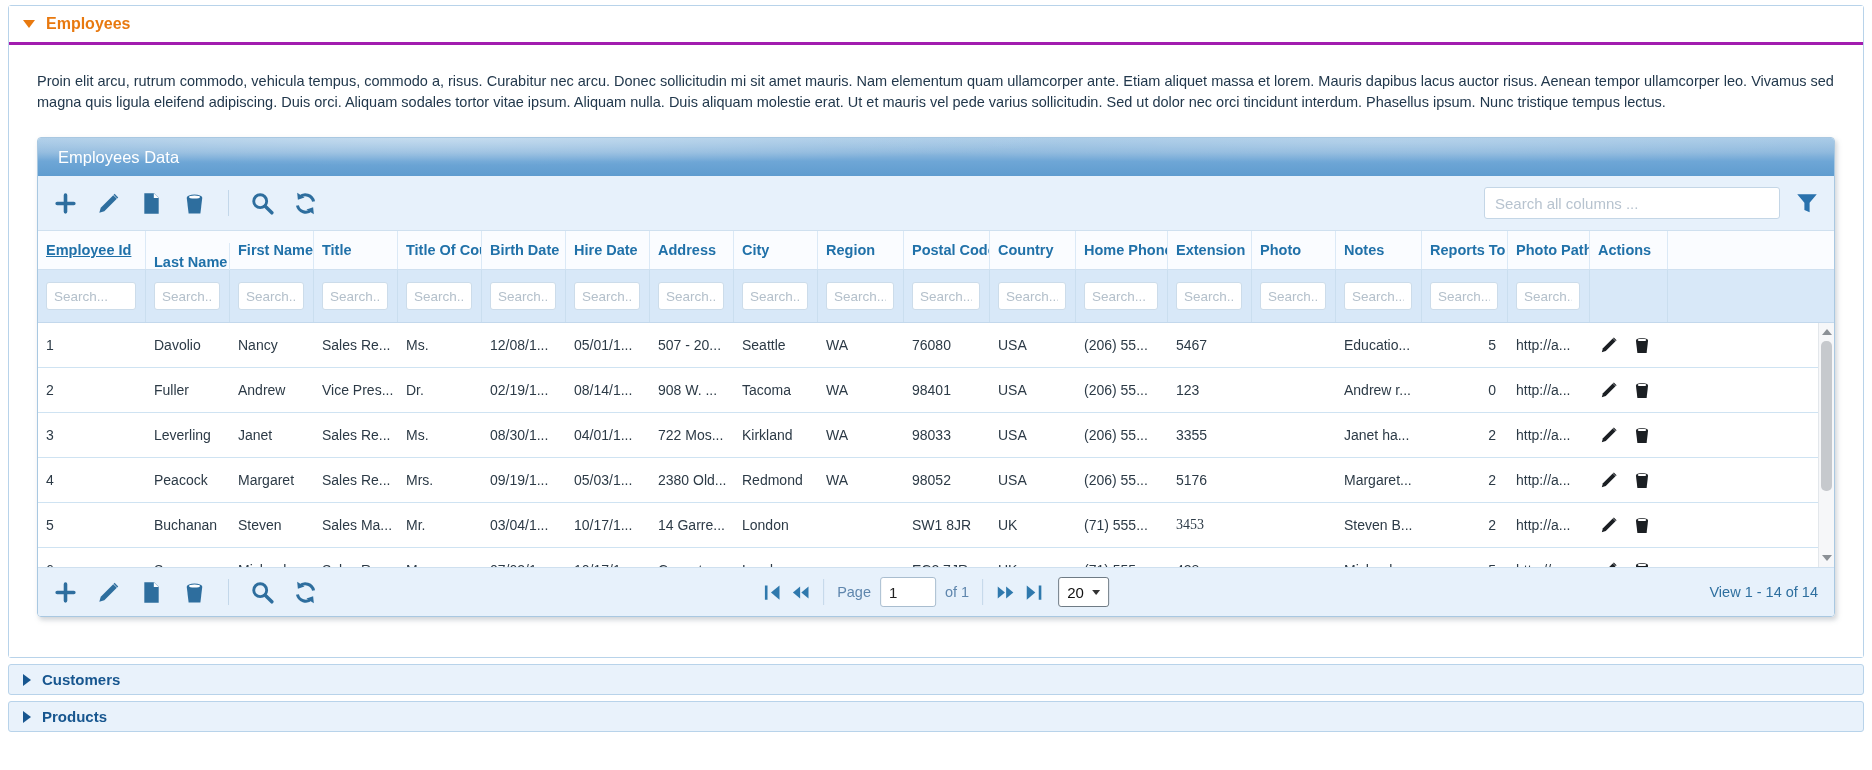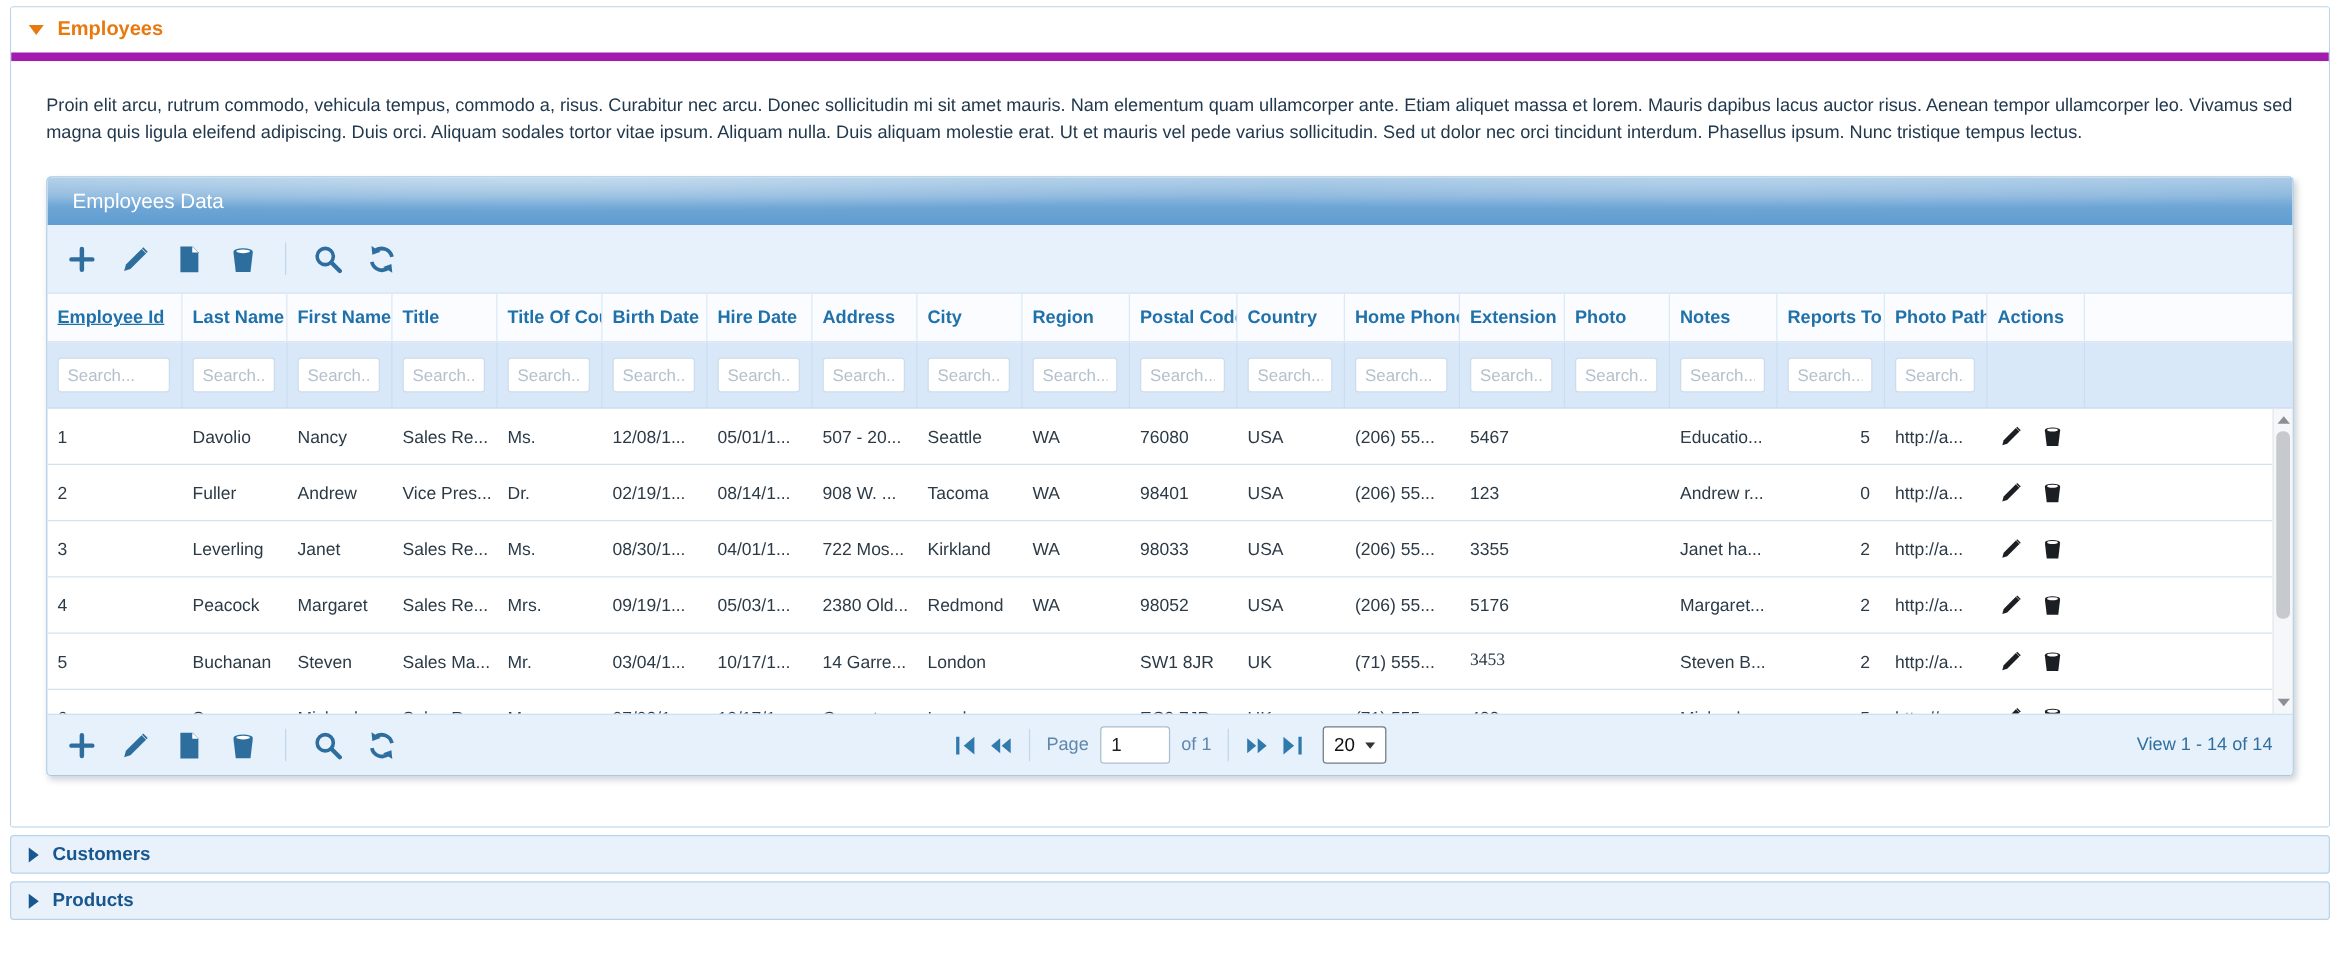--- a/index.html
+++ b/index.html
@@ -1,21 +1,21 @@
 <!DOCTYPE html>
 <html style="--accent_orange: #e8790f; --caption_top: #a6c9e6; --caption_bottom: #5f9ccf; --icon_blue: #2e6e9e; --header_text: #2071a9; --filter_row_bg: #d8e8f8; --toolbar_bg: #e7f1fb; --border_blue: #a9c8e1; --row_border: #cfe3f2; --panel_header_text: #17568f; --panel_header_bg: #e9f2fb; --pager_text: #5f86ad; --view_text: #2e6f9f; --cell_text: #2c3a46; --action_icon: #1b1f23;"><head>
 <meta charset="utf-8">
 <style>
   html,body{margin:0;padding:0;background:#fff;}
   body{font-family:"Liberation Sans","DejaVu Sans",sans-serif;width:1872px;height:770px;box-sizing:border-box;overflow:hidden;}
   .page{padding:5px 8px;box-sizing:border-box;}
   
   .acc-item{border:1px solid #b8d3ea;border-radius:3px;box-sizing:border-box;}
   .acc-header{height:36px;display:flex;align-items:center;padding:0 14px;gap:11px;cursor:pointer;background:#fff;}
-  .acc-item.expanded .acc-header{border-bottom:7px solid #a21caf;}
+  .acc-item.expanded .acc-header{border-bottom:3px solid #a21caf;}
   .tri-down{width:0;height:0;border-left:6px solid transparent;border-right:6px solid transparent;border-top:8px solid var(--accent_orange,#e8790f);}
   .tri-right{width:0;height:0;border-top:6px solid transparent;border-bottom:6px solid transparent;border-left:8px solid var(--panel_header_text,#17568f);}
   .acc-title{font-size:16px;font-weight:bold;color:var(--accent_orange,#e8790f);}
   .acc-item.collapsed{margin-top:6px;height:31px;background:var(--panel_header_bg,#e9f2fb);display:flex;align-items:center;padding:0 14px;gap:11px;cursor:pointer;}
   .acc-item.collapsed .acc-title{color:var(--panel_header_text,#17568f);font-size:15px;}
   .acc-content{padding:26px 28px 40px;background:#fff;}
   .intro{margin:0 0 24px;font-size:14.5px;line-height:21px;color:#22384c;}
   
   .grid{border:1px solid var(--border_blue,#a9c8e1);border-radius:4px;box-shadow:2px 3px 5px rgba(120,132,144,.35);overflow:hidden;}
   .caption{height:38px;display:flex;align-items:center;padding:0 20px;color:#fff;font-size:16.5px;
@@ -118,25 +118,33 @@
               </span>
               <span class="tool">
                 <svg viewBox="0 0 16 16">
                   <path d="M13.6 6.6A5.9 5.9 0 0 0 3.9 3.5" fill="none" stroke="currentColor" stroke-width="2.1"></path>
                   <path d="M2.2.5l.5 4.9 4.6-1.6z" fill="currentColor"></path>
                   <path d="M2.4 9.4a5.9 5.9 0 0 0 9.7 3.1" fill="none" stroke="currentColor" stroke-width="2.1"></path>
                   <path d="M13.8 15.5l-.5-4.9-4.6 1.6z" fill="currentColor"></path>
                 </svg>
               </span>
             </div>
+          <div class="toolbar-right">
+            <input class="global-search" placeholder="Search all columns ..." style="">
+            <span class="filter">
+                <svg viewBox="0 0 16 16">
+                  <path d="M.9 1.7h14.2L9.9 7.9v6.9L6.1 13V7.9z" fill="currentColor"></path>
+                </svg>
+              </span>
+          </div>
         </div>
 
         <div class="hdr-row" id="hdr-row">
             <div class="hcell" style="width: 108px; text-decoration: underline;">Employee Id</div>
-            <div class="hcell" style="width: 84px;">Last Name</div>
+            <div class="hcell" style="width: 84px; margin-top: 12px;">Last Name</div>
             <div class="hcell" style="width: 84px;">First Name</div>
             <div class="hcell" style="width: 84px;">Title</div>
             <div class="hcell" style="width: 84px;">Title Of Courtesy</div>
             <div class="hcell" style="width: 84px;">Birth Date</div>
             <div class="hcell" style="width: 84px;">Hire Date</div>
             <div class="hcell" style="width: 84px;">Address</div>
             <div class="hcell" style="width: 84px;">City</div>
             <div class="hcell" style="width: 86px;">Region</div>
             <div class="hcell" style="width: 86px;">Postal Code</div>
             <div class="hcell" style="width: 86px;">Country</div>

